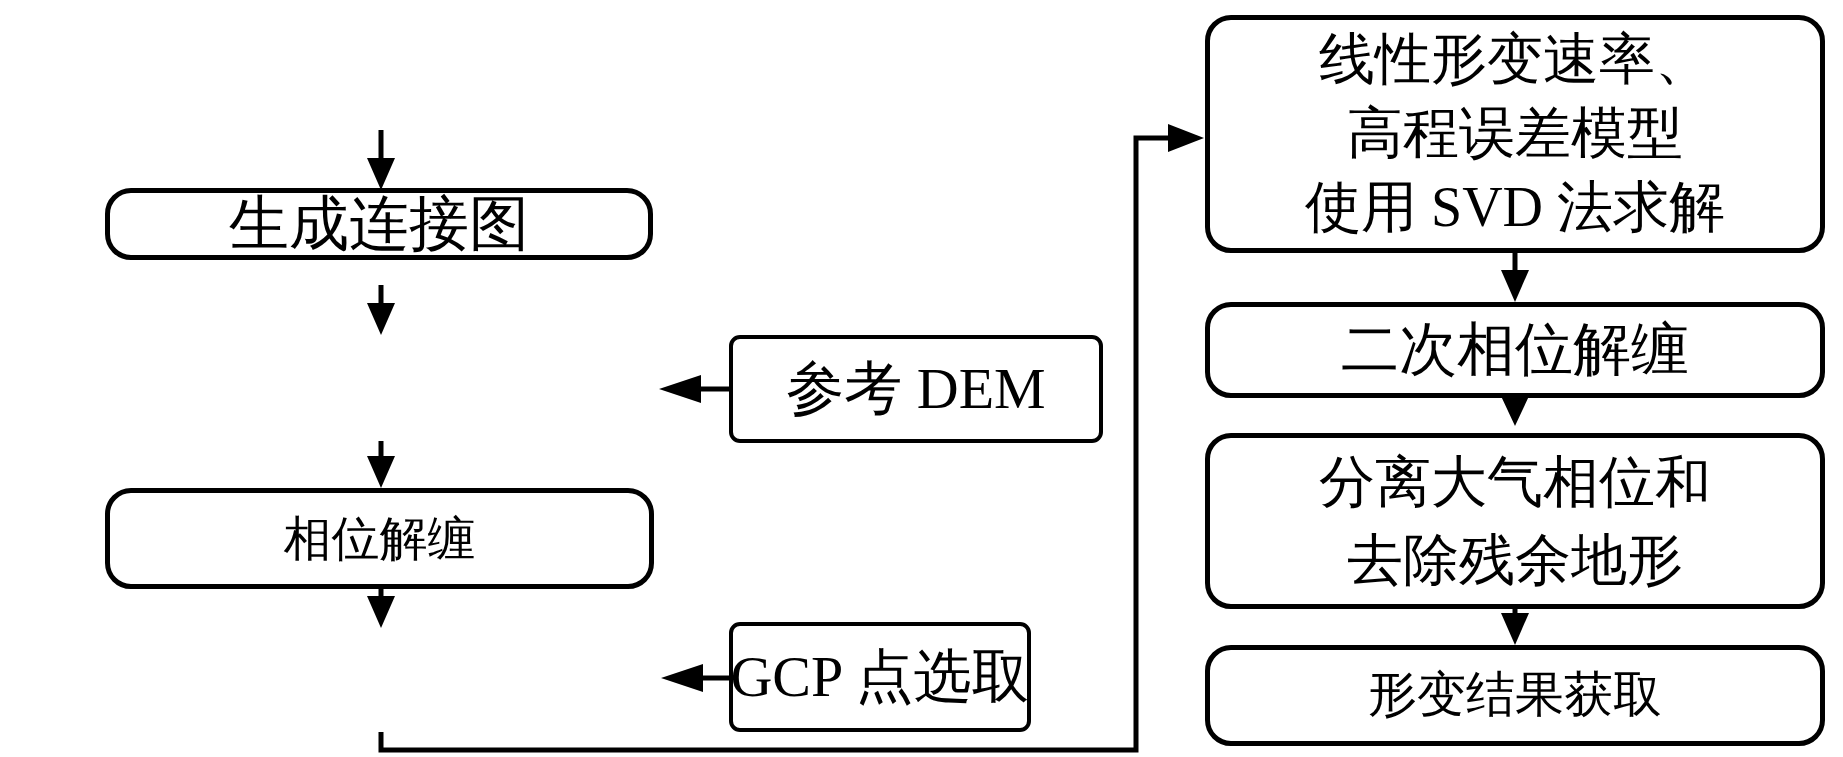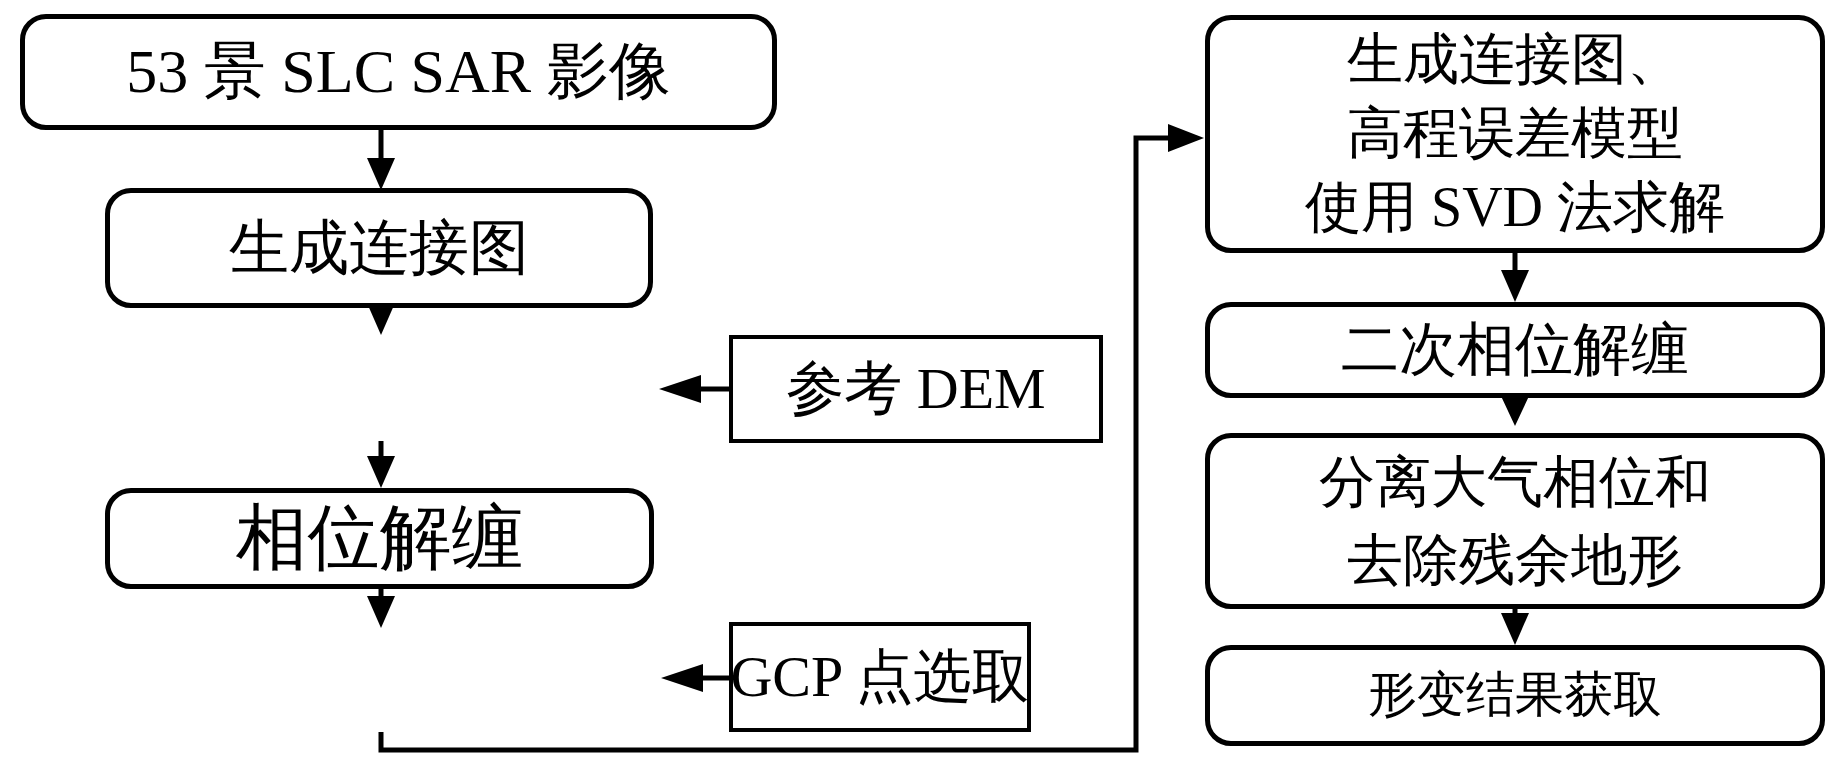--- a/index.html
+++ b/index.html
@@ -30,27 +30,27 @@
     background: #ffffff;
     display: flex;
     flex-direction: column;
     align-items: center;
     justify-content: center;
     text-align: center;
     white-space: nowrap;
     line-height: 1.15;
   }
   .rounded { border-radius: 26px; }
-  .sharp   { border-radius: 0; border-width: 4px; }
+  .sharp   { border-radius: 11px; border-width: 4px; }
 
   
   .n-slc       { left: 20px;   top: 14px;  width: 757px; height: 116px; font-size: 62px; }
-  .n-conn      { left: 105px;  top: 188px; width: 548px; height: 120px;  font-size: 60px; }
+  .n-conn      { left: 105px;  top: 188px; width: 548px; height: 72px;  font-size: 60px; }
   .n-diff      { left: 105px;  top: 335px; width: 549px; height: 106px; font-size: 60px; }
-  .n-unwrap    { left: 105px;  top: 488px; width: 549px; height: 101px; font-size: 72px; }
+  .n-unwrap    { left: 105px;  top: 488px; width: 549px; height: 101px; font-size: 48px; }
   .n-orbit     { left: 105px;  top: 628px; width: 553px; height: 105px; font-size: 60px; }
   
   .n-dem       { left: 729px;  top: 335px; width: 374px; height: 108px; font-size: 58px; }
   .n-gcp       { left: 729px;  top: 622px; width: 302px; height: 110px; font-size: 58px; }
   
   .n-svd       { left: 1205px; top: 15px;  width: 620px; height: 238px; font-size: 56px; line-height: 1.32; }
   .n-unwrap2   { left: 1205px; top: 294px; width: 620px; height: 96px;  font-size: 58px; margin-top: 8px; }
   .n-atmos     { left: 1205px; top: 426px; width: 620px; height: 176px; font-size: 56px; line-height: 1.4; margin-top: 7px; }
   .n-result    { left: 1205px; top: 645px; width: 620px; height: 101px; font-size: 49px; }
 </style>
@@ -101,39 +101,36 @@
         <line x1="1515" y1="398" x2="1515" y2="400"></line>
         <polygon points="1501,396 1529,396 1515,426" stroke="none"></polygon>
       </g>
       <g>
         <line x1="1515" y1="602" x2="1515" y2="615"></line>
         <polygon points="1501,613 1529,613 1515,645" stroke="none"></polygon>
       </g>
     </g>
   </svg>
 
-  <div class="node rounded n-slc">
-    <span>53 景 SLC  SAR 影像</span>
-  </div>
   <div class="node rounded n-conn">
     <span>生成连接图</span>
   </div>
   <div class="node rounded n-unwrap">
     <span>相位解缠</span>
   </div>
 
   <div class="node sharp n-dem">
     <span>参考 DEM</span>
   </div>
   <div class="node sharp n-gcp">
     <span>GCP 点选取</span>
   </div>
 
   <div class="node rounded n-svd">
-    <div>生成连接图、</div>
+    <div>线性形变速率、</div>
     <div>高程误差模型</div>
     <div>使用 SVD 法求解</div>
   </div>
   <div class="node rounded n-unwrap2">
     <span>二次相位解缠</span>
   </div>
   <div class="node rounded n-atmos">
     <div>分离大气相位和</div>
     <div>去除残余地形</div>
   </div>

